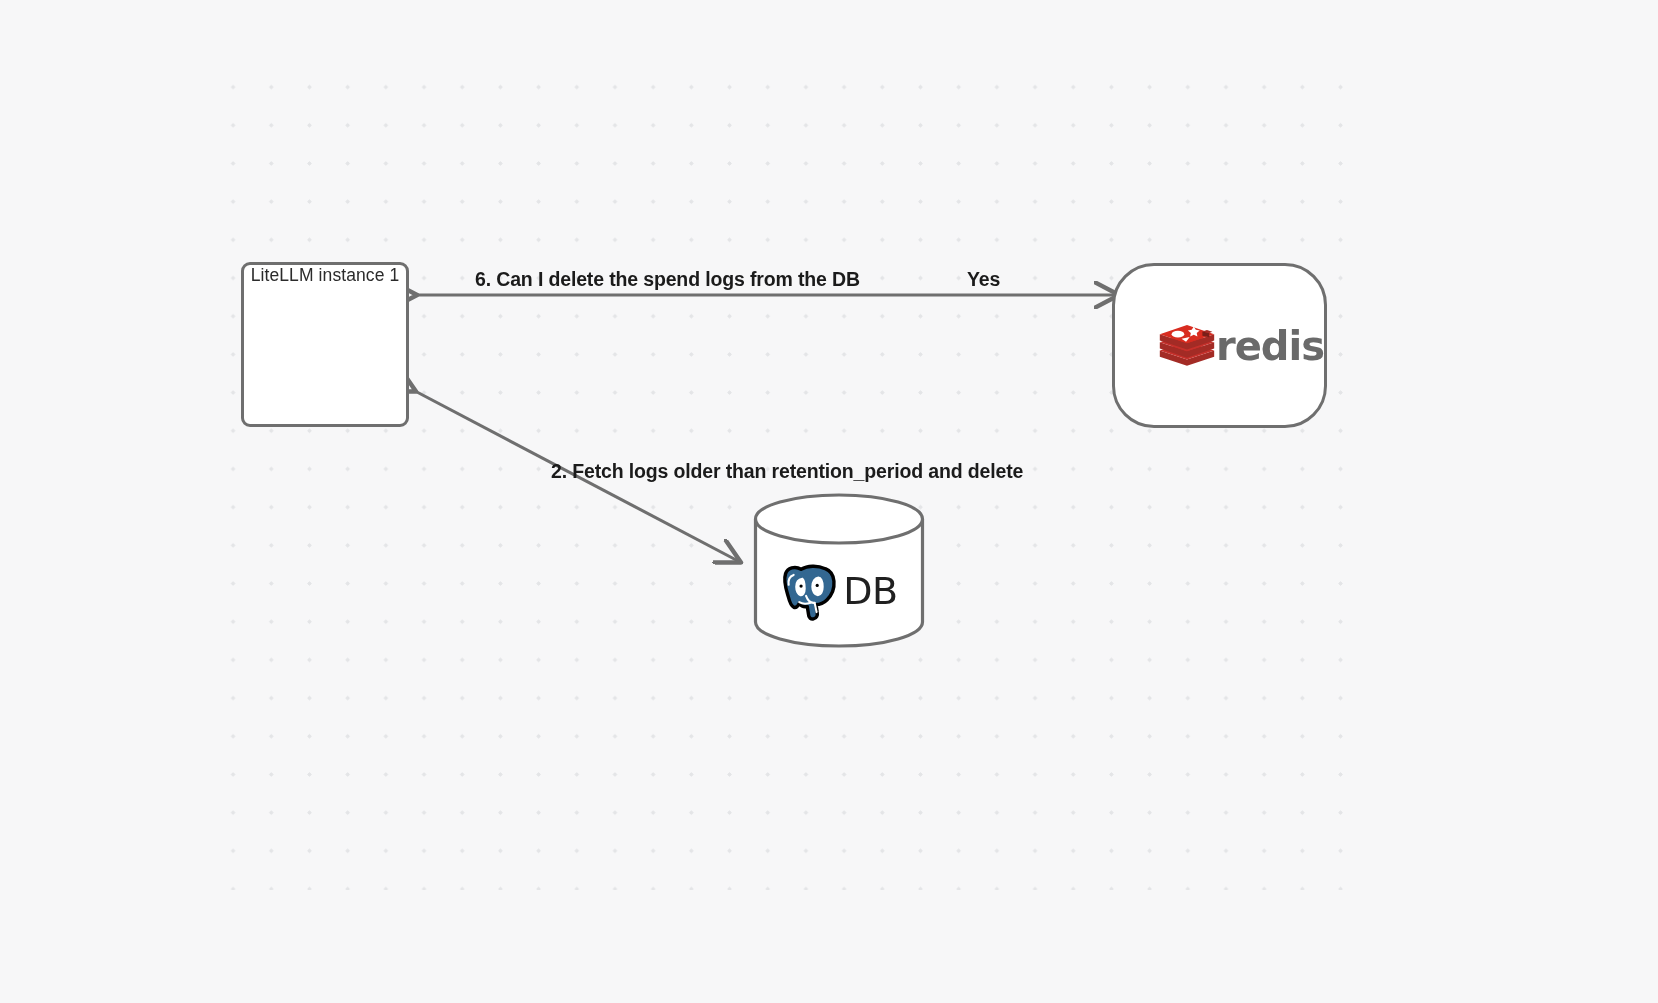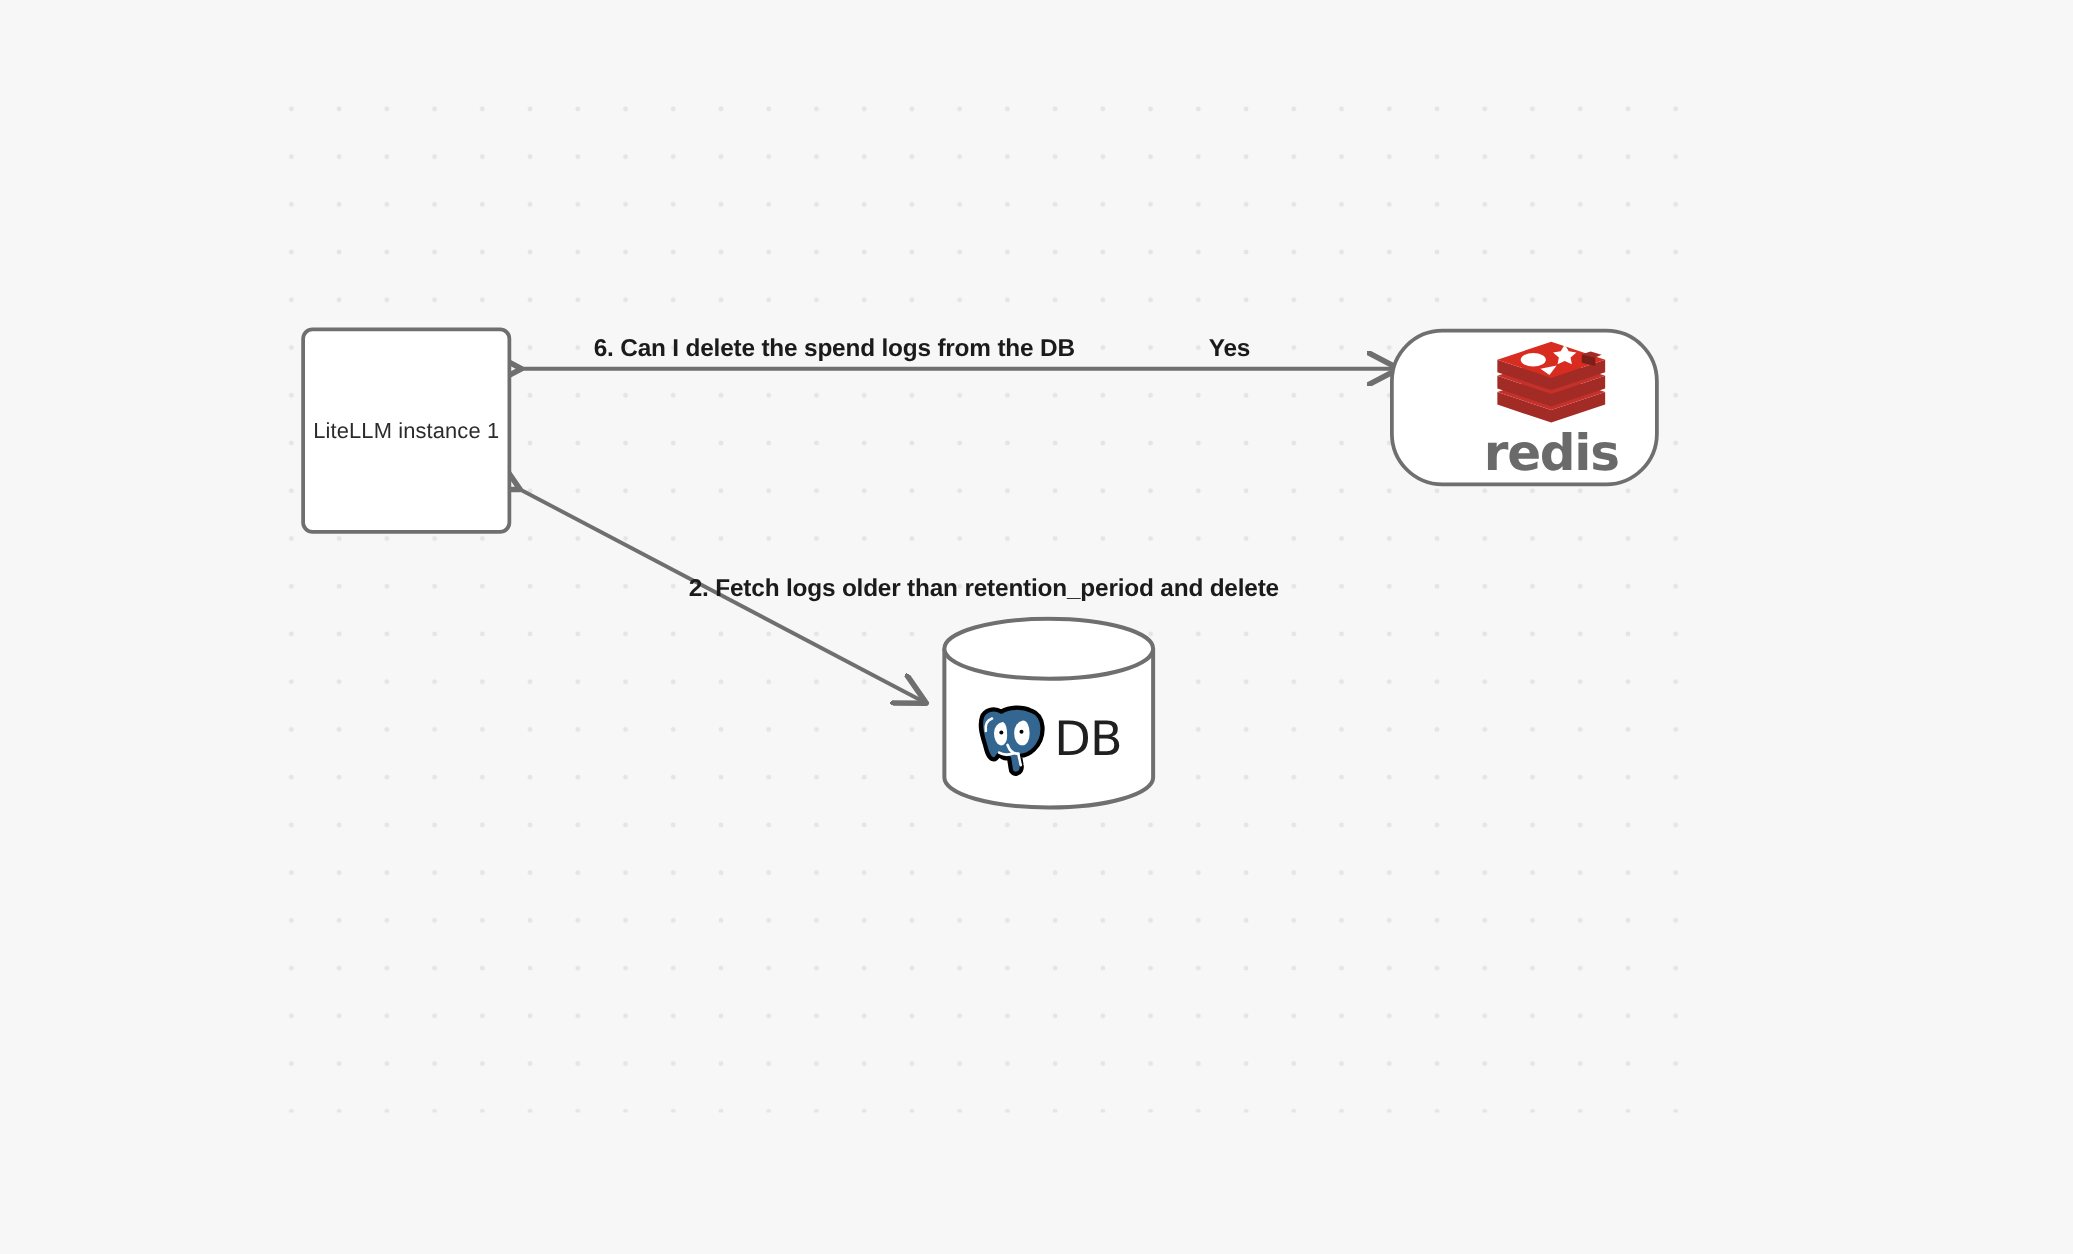--- a/index.html
+++ b/index.html
@@ -45,48 +45,47 @@
   
   .llm-node {
     position: absolute;
     width: 168px;
     height: 165px;
     background: #ffffff;
     border: 3px solid #6f6f6f;
     border-radius: 9px;
     box-sizing: border-box;
     display: flex;
-    align-items: center;
     justify-content: center;
   }
   .llm-node-label {
     font-size: 17.5px;
     color: #2b2b2b;
     font-weight: 400;
     letter-spacing: 0.1px;
     line-height: 1.2;
     text-align: center;
   }
   #llm-1 { left: 241px; top: 262px; }
   #llm-2 { left: 241px; top: 489px; }
   #llm-3 { left: 241px; top: 716px; }
 
   
   #redis-node {
     position: absolute;
     left: 1112px;
     top: 263px;
     width: 215px;
-    height: 126px;
+    height: 165px;
     background: #ffffff;
     border: 3px solid #6f6f6f;
     border-radius: 42px;
     box-sizing: border-box;
     display: flex;
-    flex-direction: column;
+    flex-direction: row;
     align-items: center;
     justify-content: center;
     padding-left: 43px;
   }
   #redis-logo-mark {
     width: 92px;
     height: 72px;
     margin-bottom: 2px;
   }
   #redis-wordmark {

